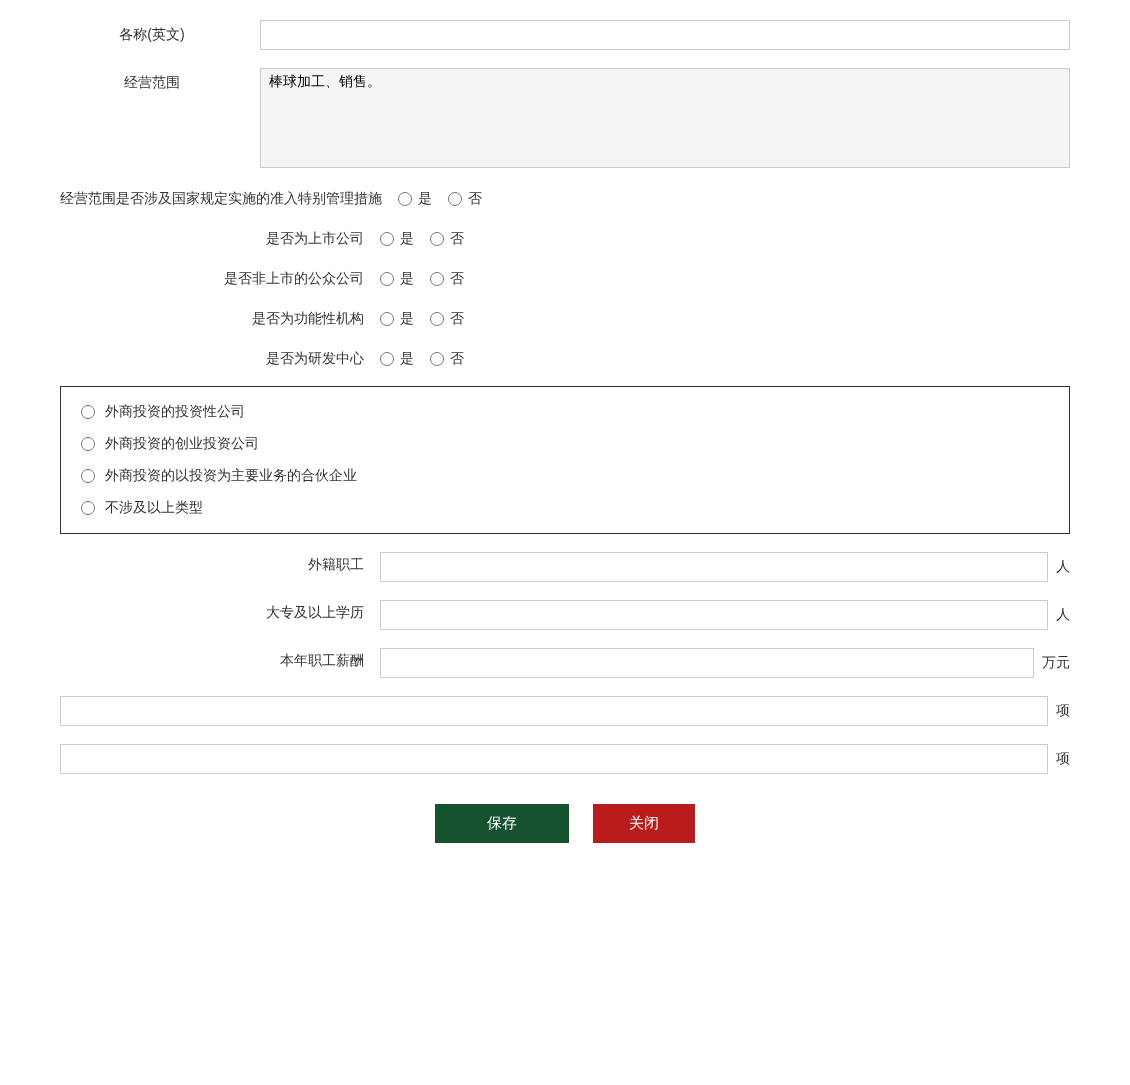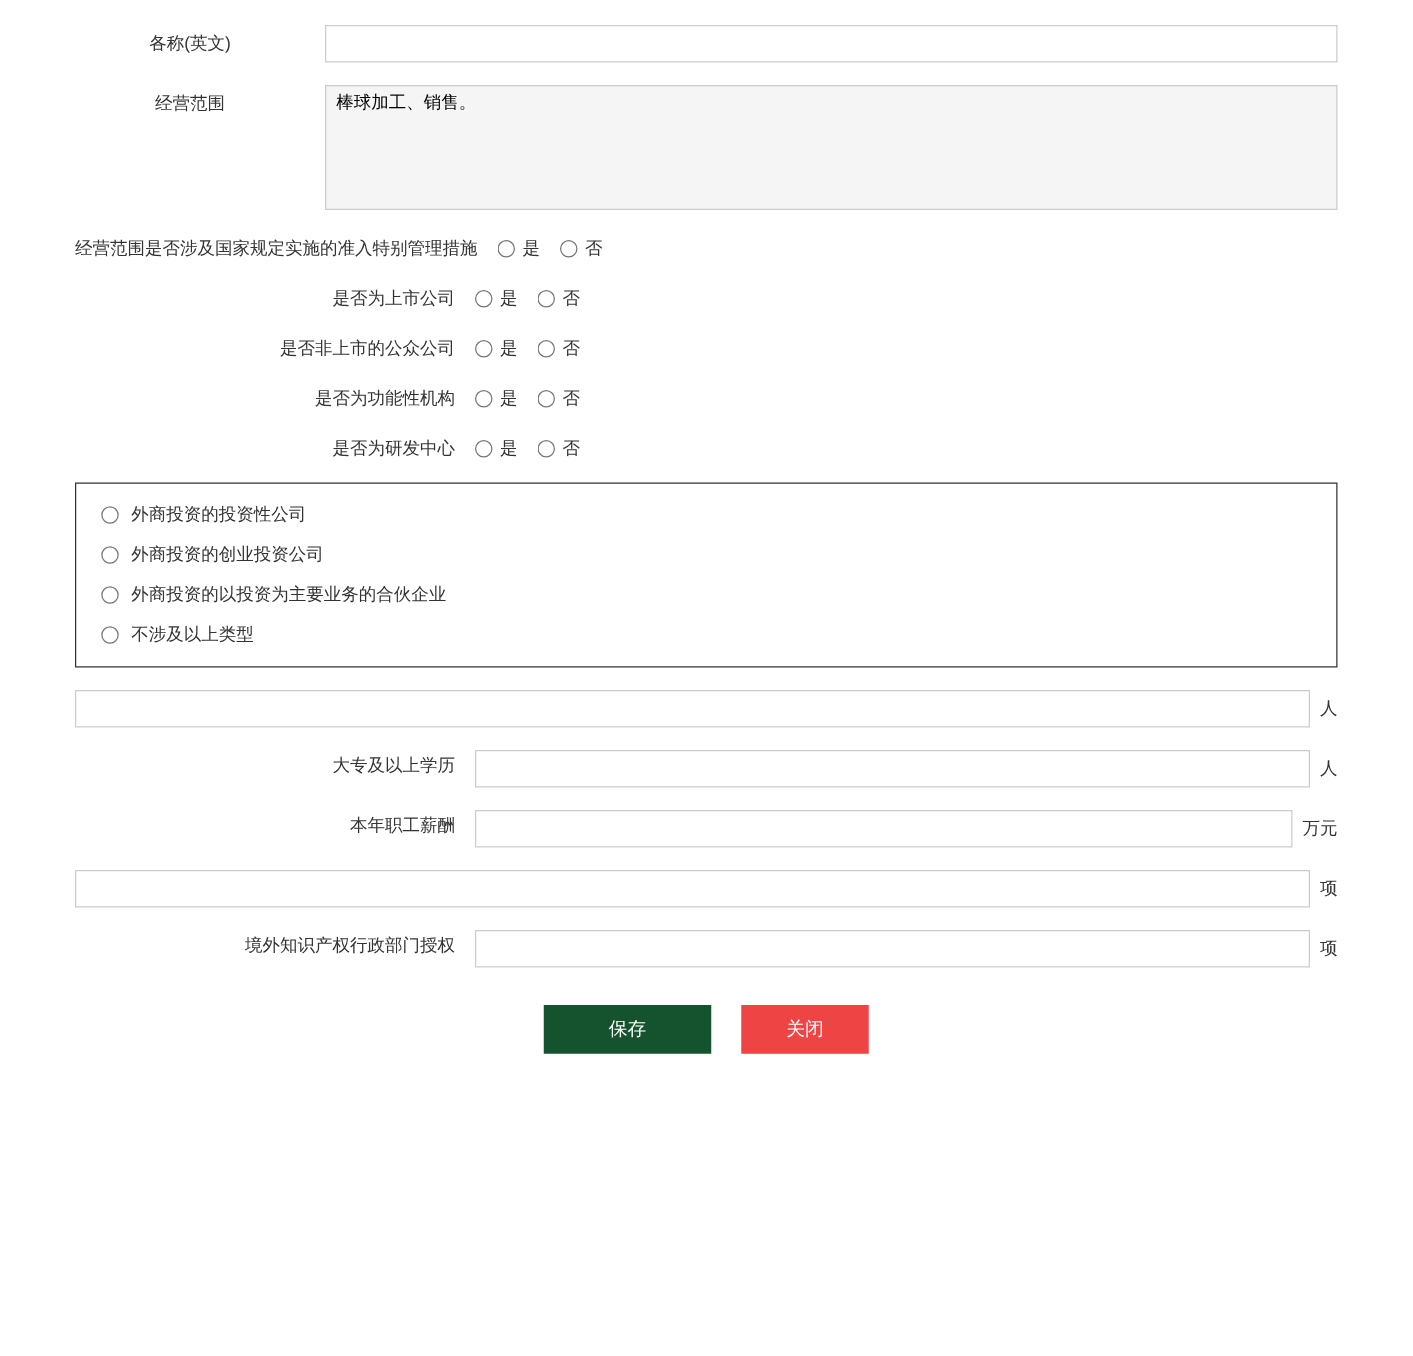--- a/index.html
+++ b/index.html
@@ -117,21 +117,21 @@
       background-color: #14532d;
       color: #fff;
       border: none;
       padding: 10px 52px;
       font-size: 15px;
       cursor: pointer;
       font-family: "Microsoft YaHei", sans-serif;
     }
 
     .btn-close {
-      background-color: #ef4444;
+      background-color: #b91c1c;
       color: #fff;
       border: none;
       padding: 10px 36px;
       font-size: 15px;
       cursor: pointer;
       font-family: "Microsoft YaHei", sans-serif;
     }
 
     .radio-inline-group {
       display: flex;
@@ -249,20 +249,21 @@
       <input type="radio" name="investment_type" id="it3" style="">
       <label for="it3">外商投资的以投资为主要业务的合伙企业</label>
     </div>
     <div class="checkbox-row">
       <input type="radio" name="investment_type" id="it4" style="">
       <label for="it4">不涉及以上类型</label>
     </div>
   </div>
 
   <div class="form-row">
+    <div class="form-label-wide">外籍职工</div>
     <input type="text" class="form-input" value="" style="">
     <div class="form-unit">人</div>
   </div>
 
   <div class="form-row">
     <div class="form-label-wide">大专及以上学历</div>
     <input type="text" class="form-input" value="" style="">
     <div class="form-unit">人</div>
   </div>
 
@@ -271,21 +272,20 @@
     <input type="text" class="form-input" value="" style="">
     <div class="form-unit">万元</div>
   </div>
 
   <div class="form-row">
     <input type="text" class="form-input" value="" style="">
     <div class="form-unit">项</div>
   </div>
 
   <div class="form-row">
-    <div class="form-label-wide">境外知识产权行政部门授权</div>
     <input type="text" class="form-input" value="" style="">
     <div class="form-unit">项</div>
   </div>
 
   <div class="button-row">
     <button class="btn-save">保存</button>
     <button class="btn-close">关闭</button>
   </div>
 
 </div>

